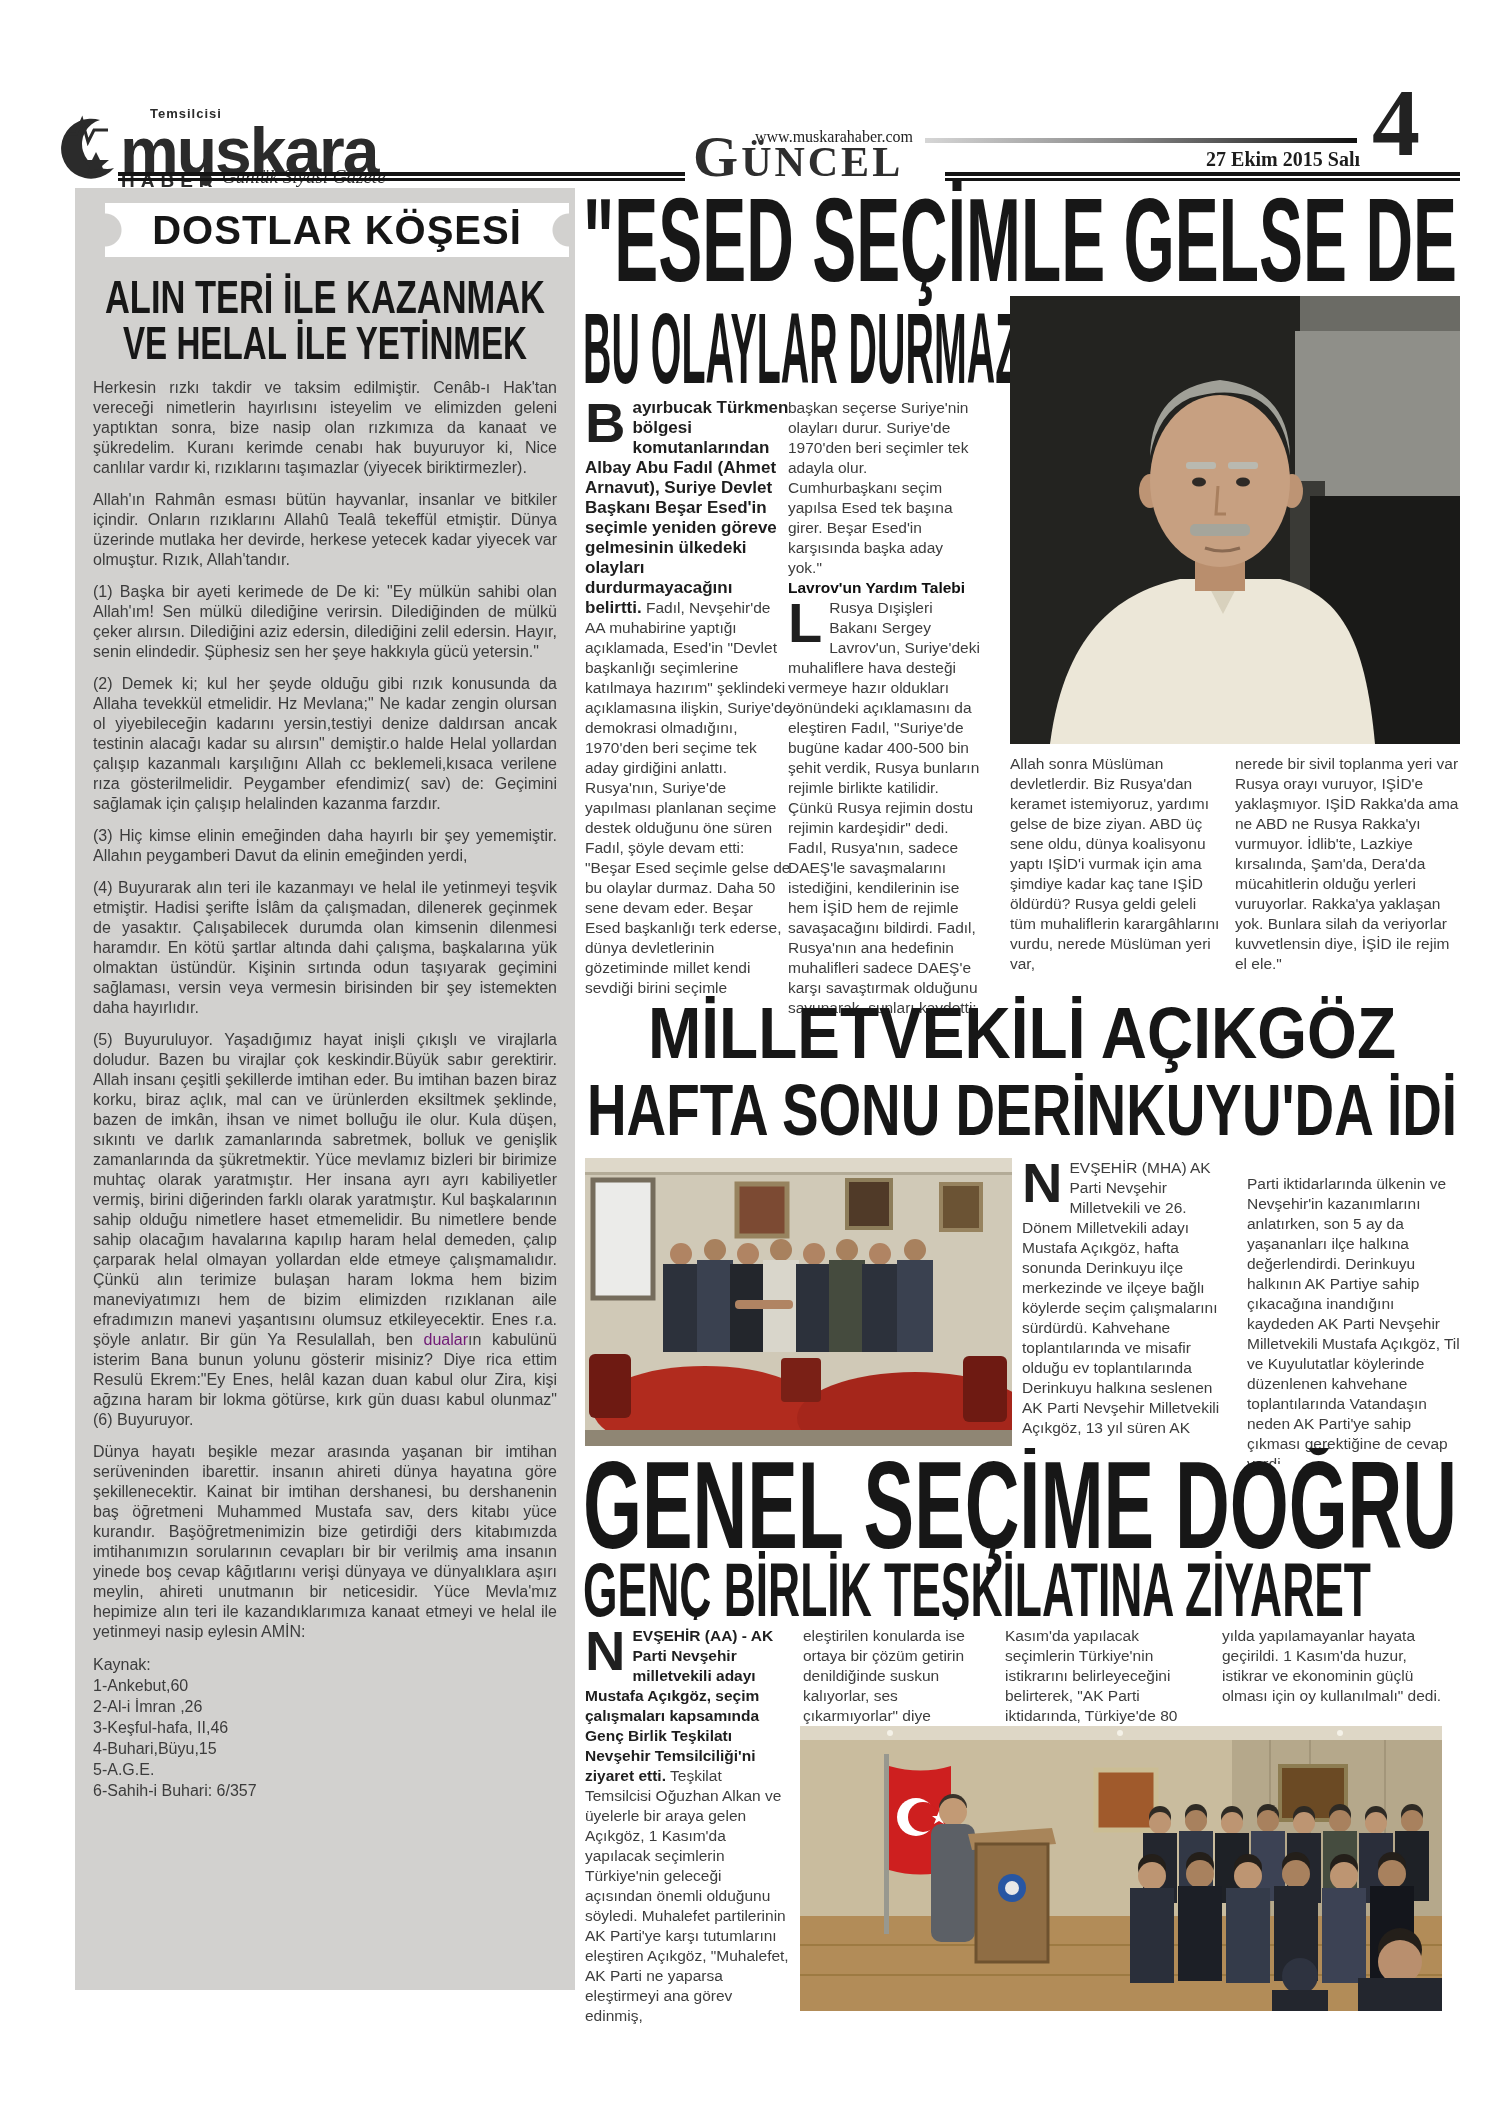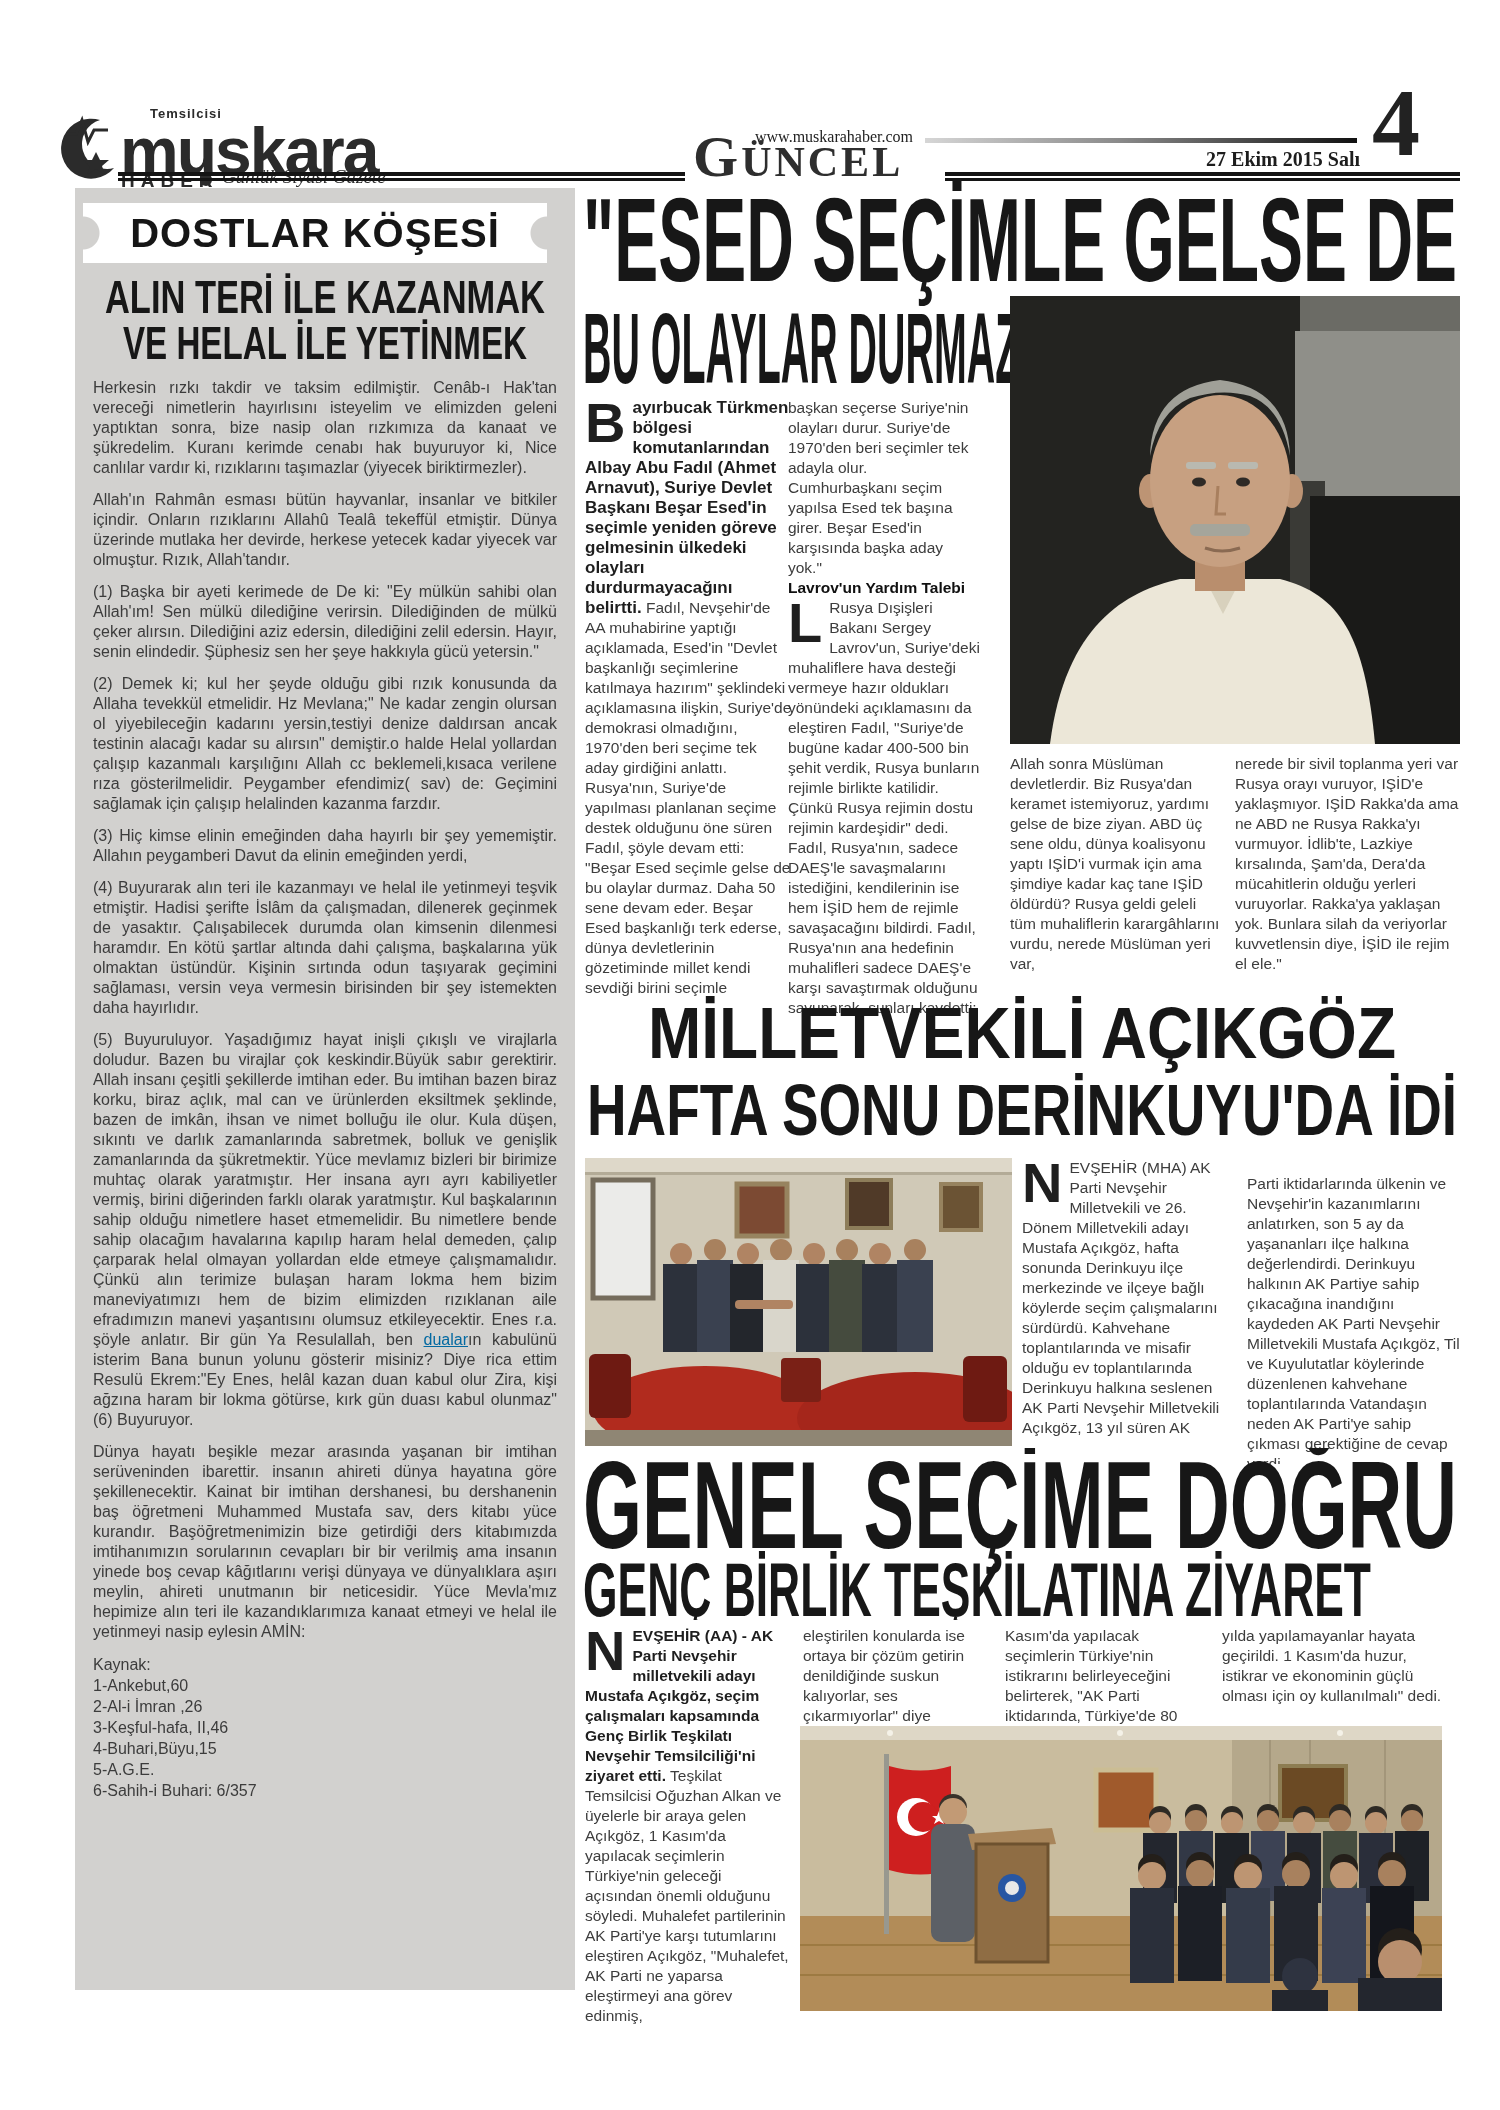--- a/index.html
+++ b/index.html
@@ -23,21 +23,21 @@
   .left-panel{background:#d2d1cf;}
   .dostlar-box{background:
       radial-gradient(circle at 0% 50%, #d2d1cf 16px, transparent 17px),
       radial-gradient(circle at 100% 50%, #d2d1cf 16px, transparent 17px),
       #ffffff;
       display:flex;align-items:center;justify-content:center;
       font-size:40px;font-weight:bold;letter-spacing:1px;color:#161616;}
   .left-text{font-size:16px;line-height:20px;color:#3c3c3c;text-align:justify;}
   .left-text p{margin:0 0 12px 0;}
   .kaynak div{line-height:21px;}
-  .link{color:#0369a1;text-decoration:underline;cursor:pointer;}
+  .link{color:#701a75;cursor:pointer;}
   
   svg text{font-family:"Liberation Sans",sans-serif;font-weight:bold;fill:#171717;}
   
   .col{position:absolute;font-size:15.5px;line-height:20px;color:#3d3d3d;overflow:hidden;}
   .col .bold{font-weight:bold;color:#1e1e1e;}
   .col p{margin:0;}
   .dc{float:left;font-size:56px;line-height:46px;font-weight:bold;color:#1f1f1f;padding:2px 7px 0 0;}
   .subhead{font-weight:bold;color:#101010;}
   .photo{position:absolute;display:block;}
 </style>
@@ -59,21 +59,21 @@
 
   <div class="abs url" style="left:755px;top:128px">www.muskarahaber.com</div>
   <div class="abs grad-rule" style="left:925px;top:138px;width:432px"></div>
   <div class="abs guncel" style="left:693px;top:128px">GÜNCEL</div>
   <div class="abs date" style="left:1145px;top:148px;width:215px">27 Ekim 2015 Salı</div>
   <div class="abs pagenum" style="left:1372px;top:80px">4</div>
   <div class="abs dbl-rule" style="left:118px;top:172px;width:567px"></div>
   <div class="abs dbl-rule" style="left:945px;top:172px;width:515px"></div>
 
   <div class="abs left-panel" style="left:75px;top:188px;width:500px;height:1802px">
-    <div class="abs dostlar-box" style="left:8px;top:15px;width:464px;height:60px">DOSTLAR KÖŞESİ</div>
+    <div class="abs dostlar-box" style="left:30px;top:15px;width:464px;height:54px">DOSTLAR KÖŞESİ</div>
     <svg class="abs" style="left:18px;top:85px" width="464" height="95" viewBox="0 0 464 95">
       <text x="232" y="40" text-anchor="middle" font-size="46" textLength="440" lengthAdjust="spacingAndGlyphs">ALIN TERİ İLE KAZANMAK</text>
       <text x="232" y="86" text-anchor="middle" font-size="46" textLength="404" lengthAdjust="spacingAndGlyphs">VE HELAL İLE YETİNMEK</text>
     </svg>
     <div class="abs left-text" style="left:18px;top:190px;width:464px;height:1596px;overflow:hidden">
       <p>Herkesin rızkı takdir ve taksim edilmiştir. Cenâb-ı Hak'tan vereceği nimetlerin hayırlısını isteyelim ve elimizden geleni yaptıktan sonra, bize nasip olan rızkımıza da kanaat ve şükredelim. Kuranı kerimde cenabı hak buyuruyor ki, Nice canlılar vardır ki, rızıklarını taşımazlar (yiyecek biriktirmezler).</p>
       <p>Allah'ın Rahmân esması bütün hayvanlar, insanlar ve bitkiler içindir. Onların rızıklarını Allahû Tealâ tekeffül etmiştir. Dünya üzerinde mutlaka her devirde, herkese yetecek kadar yiyecek var olmuştur. Rızık, Allah'tandır.</p>
       <p>(1)  Başka bir ayeti kerimede de De ki: "Ey mülkün sahibi olan Allah'ım! Sen mülkü dilediğine verirsin. Dilediğinden de mülkü çeker alırsın. Dilediğini aziz edersin, dilediğini zelil edersin. Hayır, senin elindedir. Şüphesiz sen her şeye hakkıyla gücü yetersin."</p>
       <p>(2) Demek ki; kul her şeyde olduğu gibi rızık konusunda da Allaha tevekkül etmelidir. Hz Mevlana;" Ne kadar zengin olursan ol yiyebileceğin kadarını yersin,testiyi denize daldırsan ancak testinin alacağı kadar su alırsın" demiştir.o halde  Helal yollardan çalışıp kazanmalı karşılığını Allah cc beklemeli,kısaca verilene rıza gösterilmelidir. Peygamber efendimiz( sav) de: Geçimini sağlamak için çalışıp helalinden kazanma farzdır.</p>
       <p>(3) Hiç kimse elinin emeğinden daha hayırlı bir şey yememiştir. Allahın peygamberi Davut da elinin emeğinden yerdi,</p>

